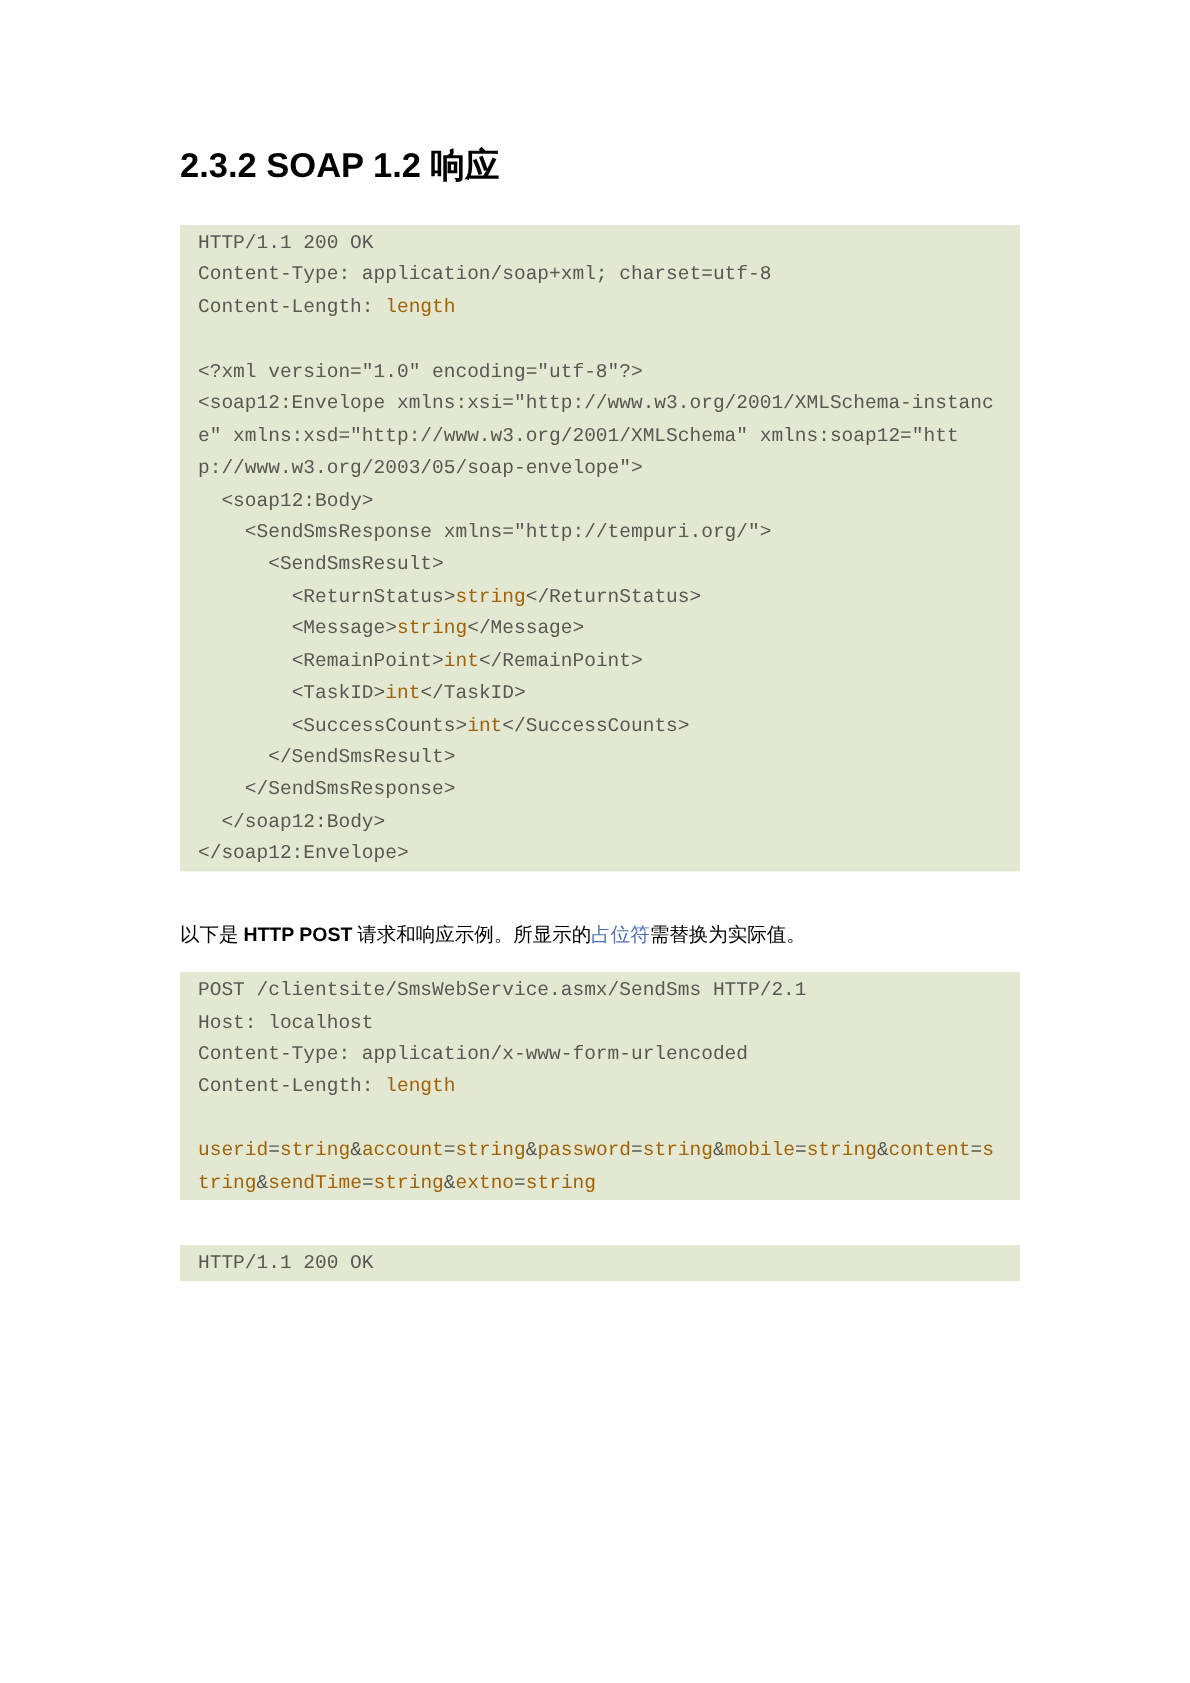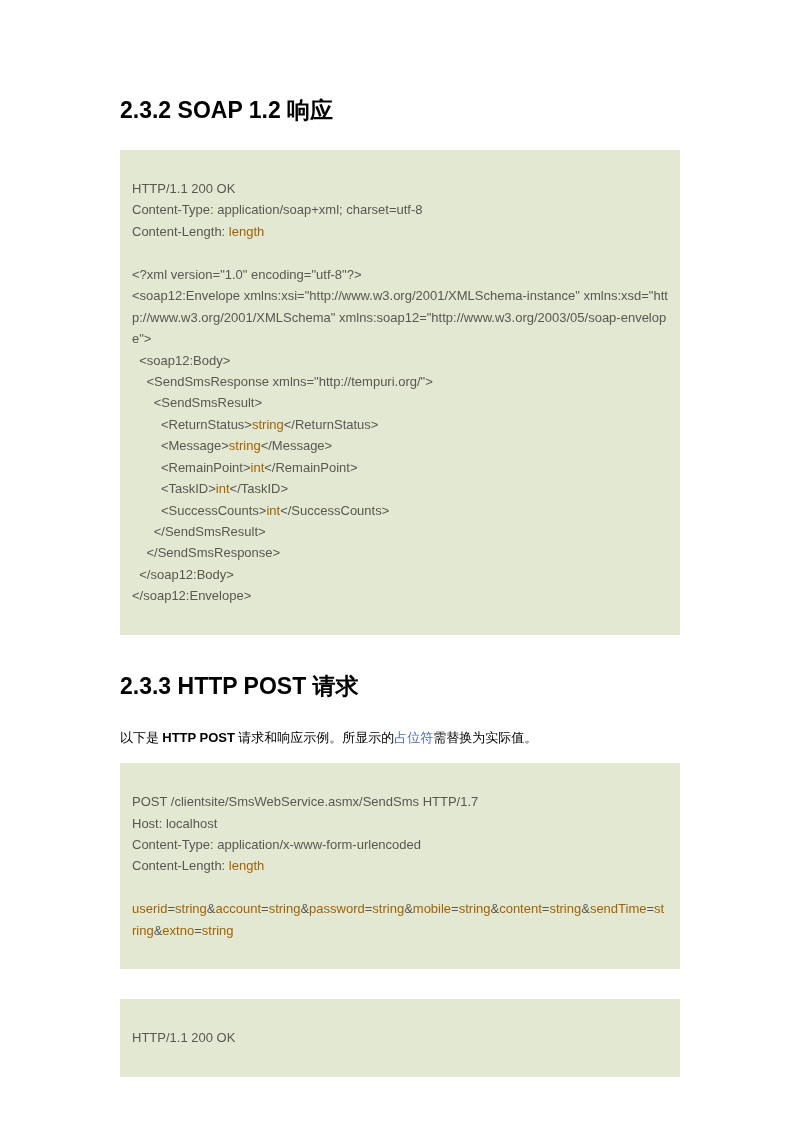--- a/index.html
+++ b/index.html
@@ -14,22 +14,22 @@
   }
   h2 {
     font-family: "SimHei", "Microsoft YaHei", sans-serif;
     font-size: 23px;
     font-weight: bold;
     margin: 0 0 24px 0;
     color: #000;
   }
   .code-block {
     background: #e3e8d3;
-    padding: 28px 12px;
-    font-family: Liberation Sans, sans-serif;
+    padding: 1px 12px;
+    font-family: Liberation Mono, monospace;
     font-size: 13px;
     line-height: 1.65;
     color: #595751;
     white-space: pre-wrap;
     word-break: break-all;
     margin-bottom: 30px;
   }
   .kw-blue { color: #a16207; }
   .kw-green { color: #a16207; }
   .desc {
@@ -61,23 +61,22 @@
         &lt;ReturnStatus&gt;</span><span class="kw-blue">string</span><span>&lt;/ReturnStatus&gt;
         &lt;Message&gt;</span><span class="kw-blue">string</span><span>&lt;/Message&gt;
         &lt;RemainPoint&gt;</span><span class="kw-blue">int</span><span>&lt;/RemainPoint&gt;
         &lt;TaskID&gt;</span><span class="kw-blue">int</span><span>&lt;/TaskID&gt;
         &lt;SuccessCounts&gt;</span><span class="kw-blue">int</span><span>&lt;/SuccessCounts&gt;
       &lt;/SendSmsResult&gt;
     &lt;/SendSmsResponse&gt;
   &lt;/soap12:Body&gt;
 &lt;/soap12:Envelope&gt;</span></div>
 
-  <h2 class="section-gap">2.3.3  HTTP POST 请求</h2>
   <p class="desc"><span>以下是 </span><span class="bold">HTTP POST</span><span> 请求和响应示例。所显示的</span><span class="ph">占位符</span><span>需替换为实际值。</span></p>
-  <div class="code-block"><span>POST /clientsite/SmsWebService.asmx/SendSms HTTP/1.7
+  <div class="code-block"><span>POST /clientsite/SmsWebService.asmx/SendSms HTTP/2.1
 Host: localhost
 Content-Type: application/x-www-form-urlencoded
 Content-Length: </span><span class="kw-blue">length</span><span>
 
 </span><span class="kw-green">userid</span><span>=</span><span class="kw-blue">string</span><span>&amp;</span><span class="kw-green">account</span><span>=</span><span class="kw-blue">string</span><span>&amp;</span><span class="kw-green">password</span><span>=</span><span class="kw-blue">string</span><span>&amp;</span><span class="kw-green">mobile</span><span>=</span><span class="kw-blue">string</span><span>&amp;</span><span class="kw-green">content</span><span>=</span><span class="kw-blue">string</span><span>&amp;</span><span class="kw-green">sendTime</span><span>=</span><span class="kw-blue">string</span><span>&amp;</span><span class="kw-green">extno</span><span>=</span><span class="kw-blue">string</span></div>
 
   <div class="code-block"><span>HTTP/1.1 200 OK</span></div>
 
 </div>
 

